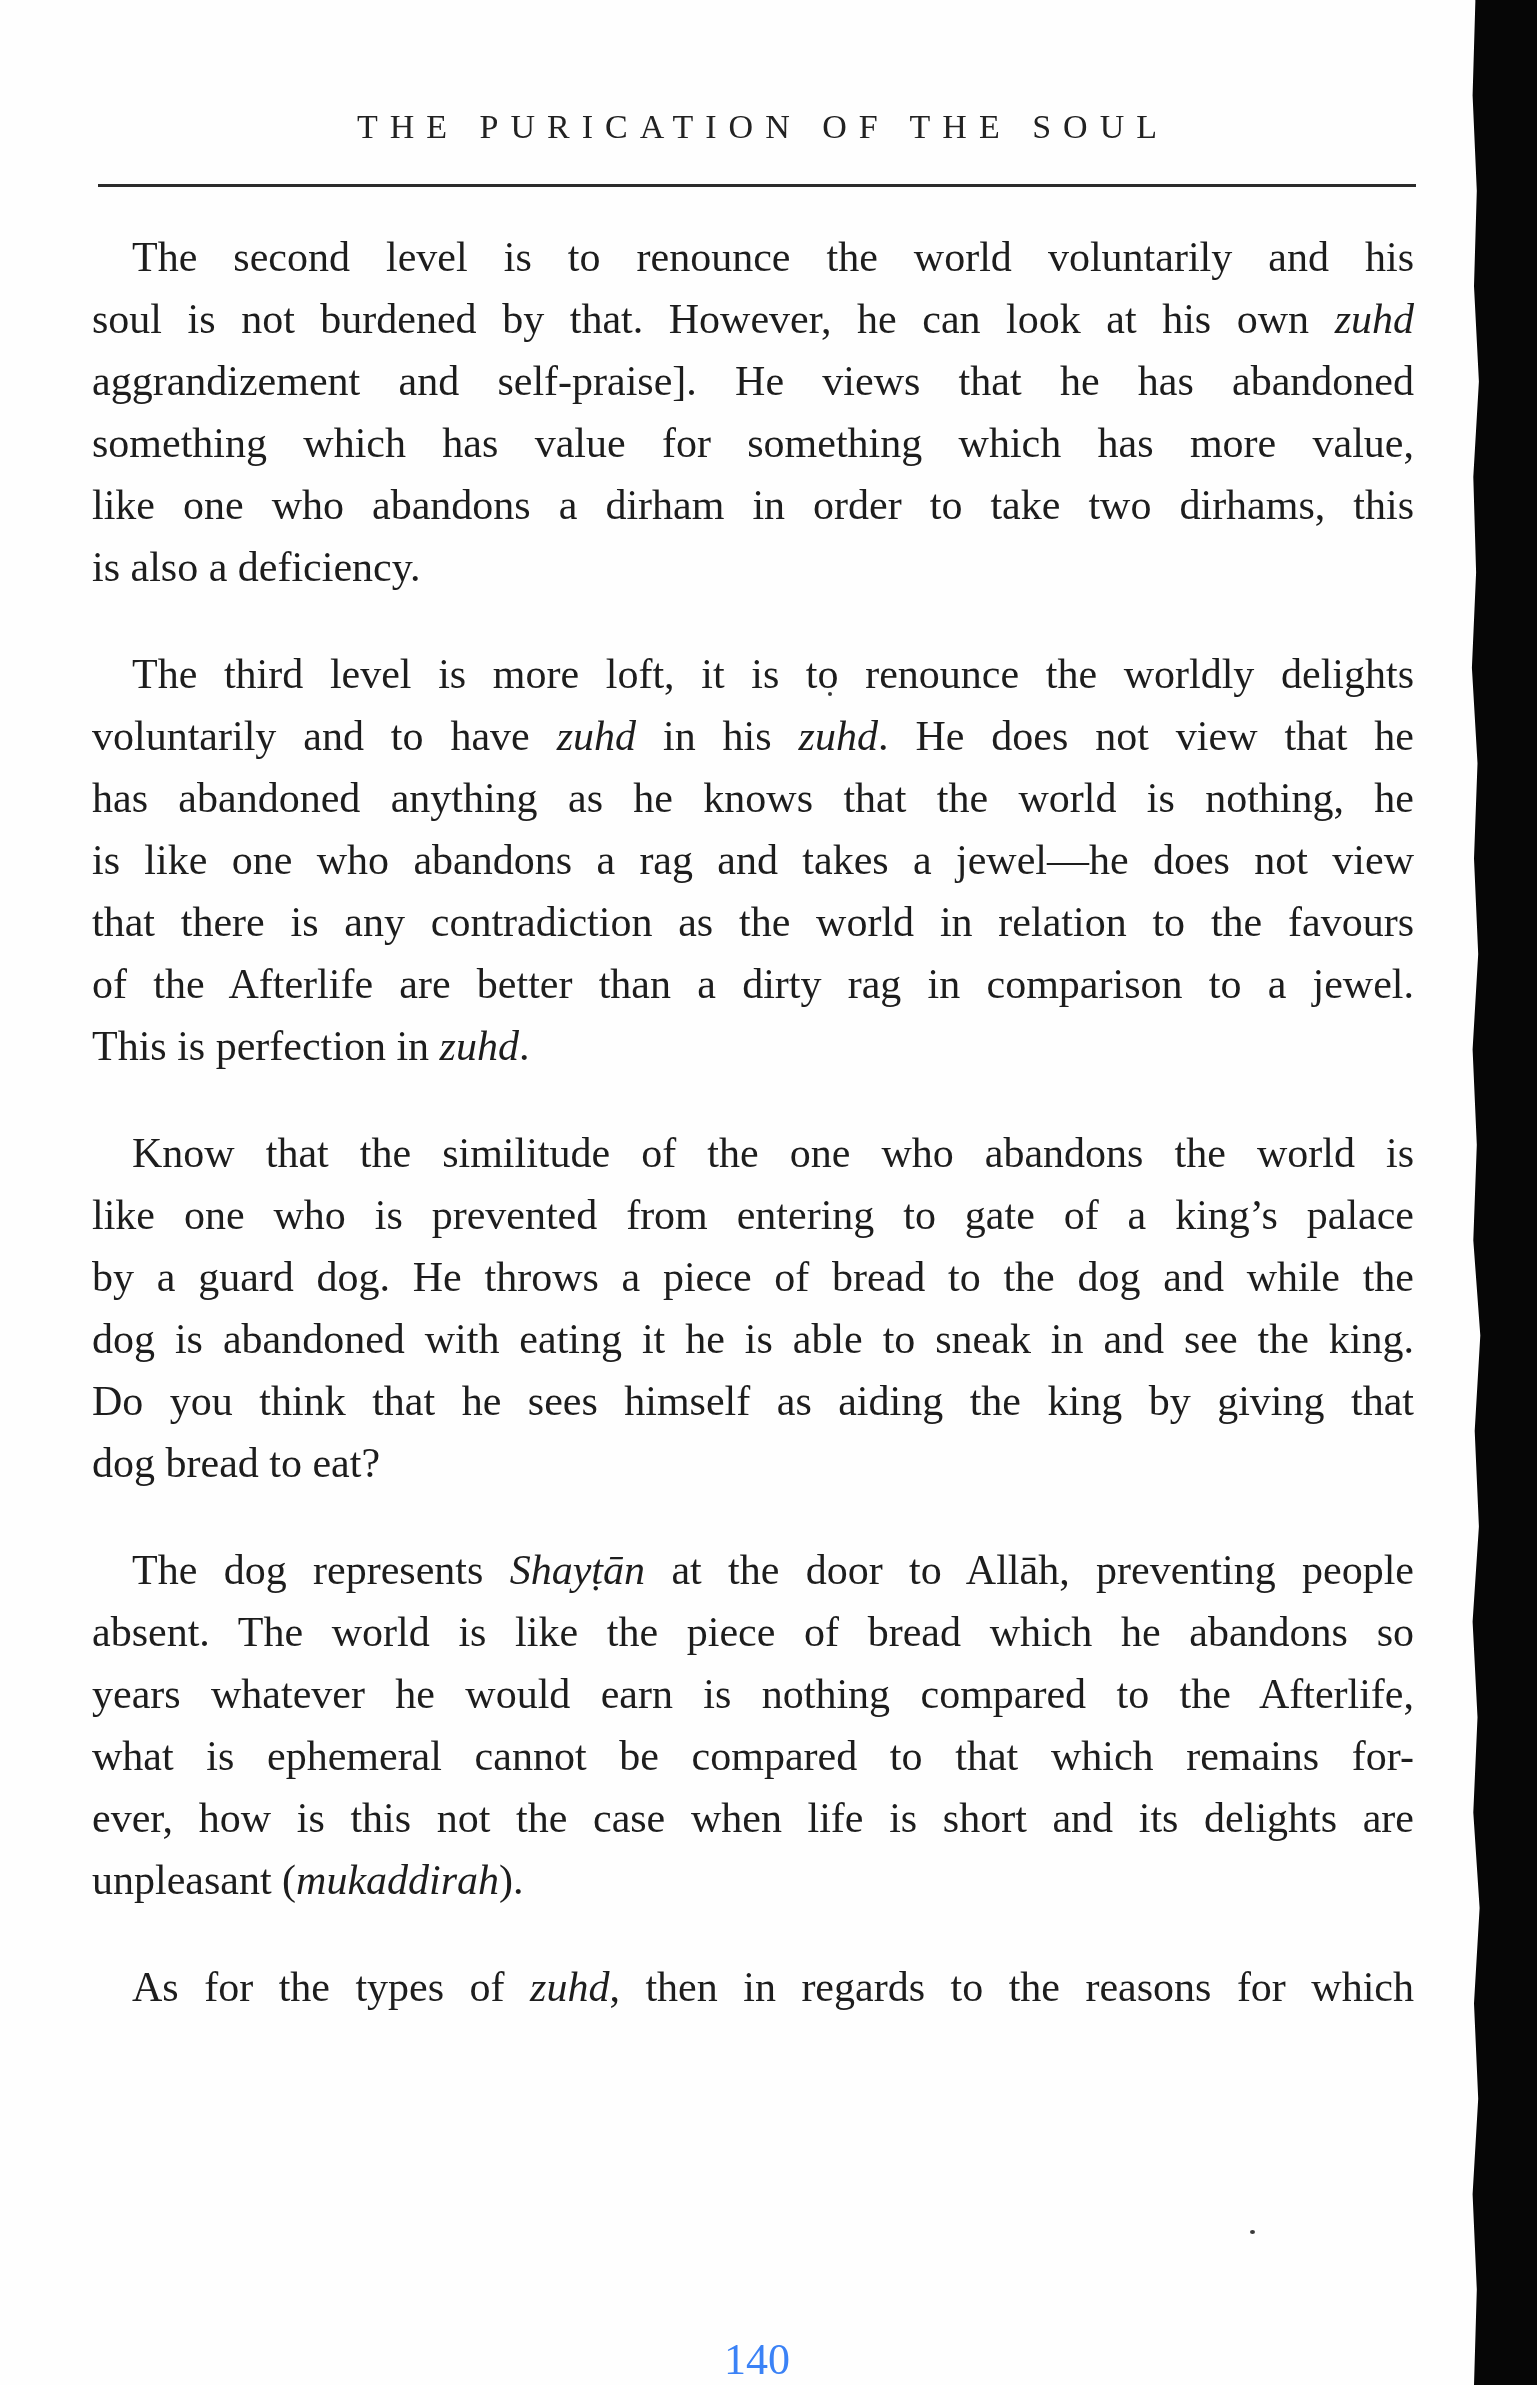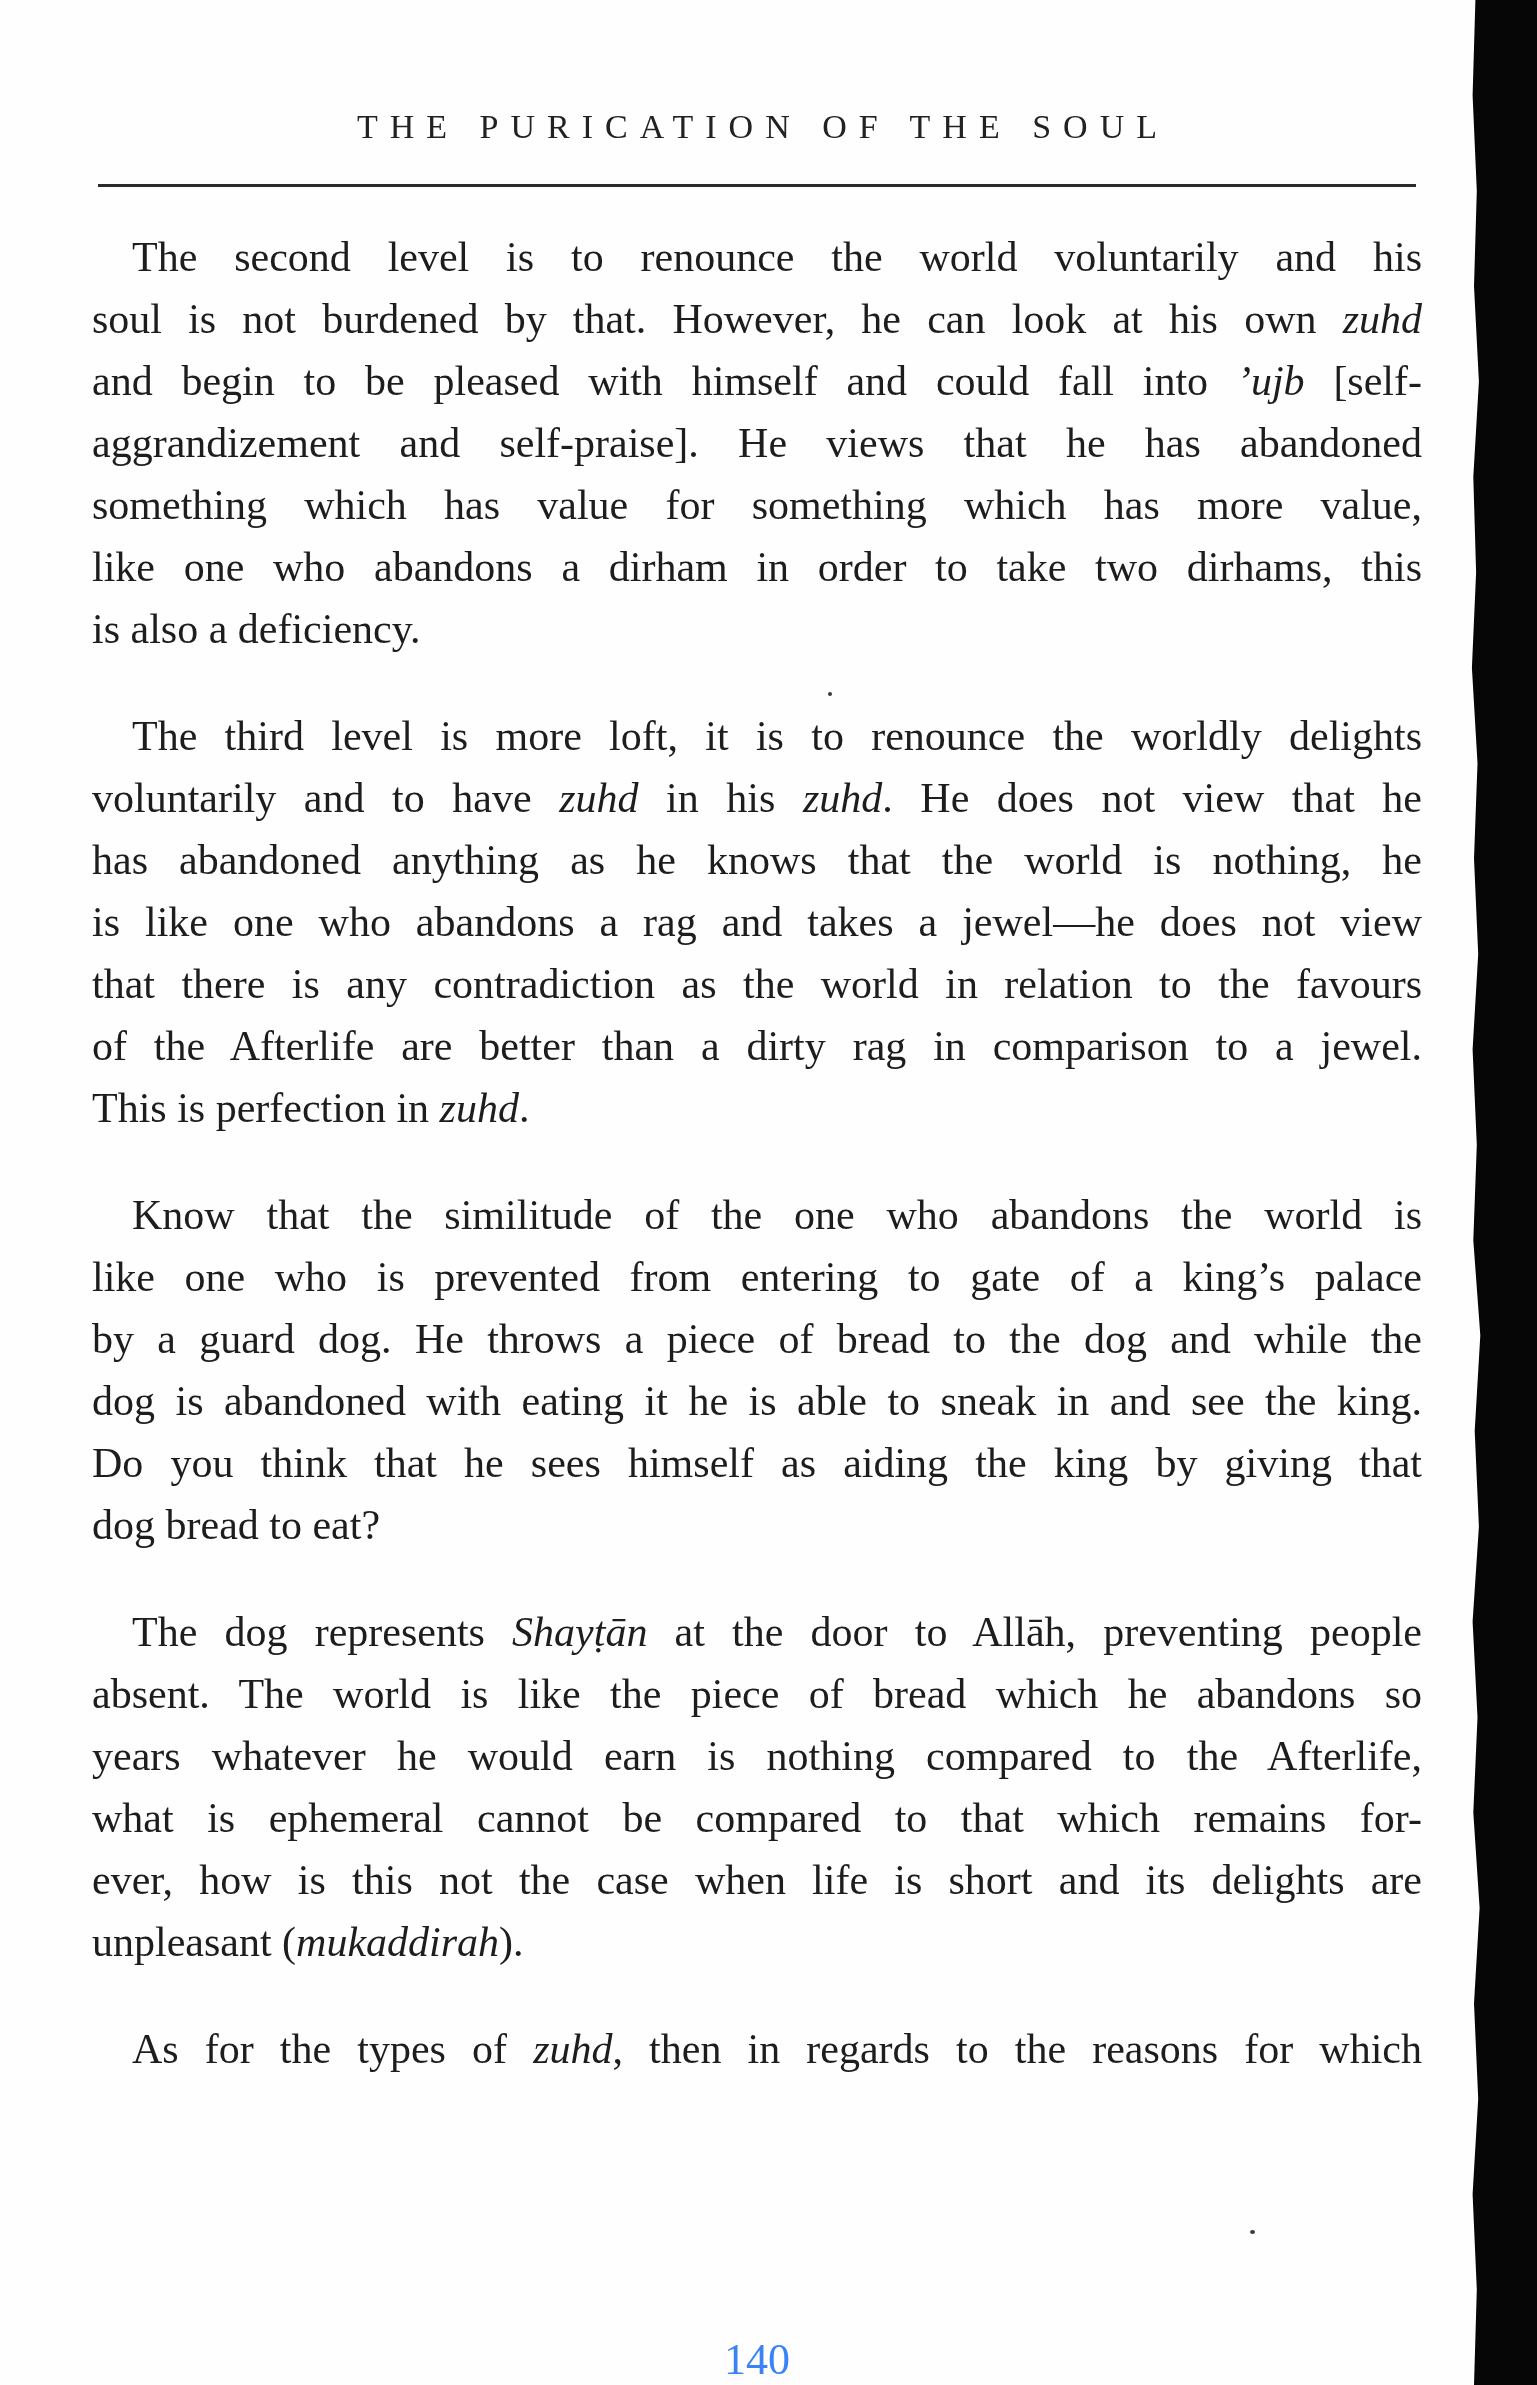--- a/index.html
+++ b/index.html
@@ -36,21 +36,21 @@
     position:absolute;
     top:184px;left:98px;
     width:1318px;height:3px;
     background:#2b2b2b;
   }
   
   .column{
     position:absolute;
     top:226px;left:92px;width:1330px;
   }
-  .paragraph{margin:0 0 45px 0;}
+  .paragraph{margin:0 8px 45px 0;}
   .paragraph:last-child{margin-bottom:0;}
   .line{
     font-size:42px;
     line-height:62px;
     text-align:justify;
     text-align-last:justify;
     white-space:normal;
     color:var(--ink);
   }
   .line.indent{text-indent:40px;}
@@ -93,21 +93,20 @@
 <div class="page">
 
   <div class="running-head">THE PURICATION OF THE SOUL</div>
 
   <div class="head-rule"></div>
 
   <div class="column">
       <div class="paragraph">
         <div class="line indent"><span>The second level is to renounce the world voluntarily and his</span></div>
         <div class="line"><span>soul is not burdened by that. However, he can look at his own </span><span class="it">zuhd</span></div>
-        <div class="line"><span>and begin to be pleased with himself and could fall into </span><span class="it">’ujb</span><span> [self-</span></div>
         <div class="line"><span>aggrandizement and self-praise]. He views that he has abandoned</span></div>
         <div class="line"><span>something which has value for something which has more value,</span></div>
         <div class="line"><span>like one who abandons a dirham in order to take two dirhams, this</span></div>
         <div class="line last"><span>is also a deficiency.</span></div>
       </div>
       <div class="paragraph">
         <div class="line indent"><span>The third level is more loft, it is to renounce the worldly delights</span></div>
         <div class="line"><span>voluntarily and to have </span><span class="it">zuhd</span><span> in his </span><span class="it">zuhd</span><span>. He does not view that he</span></div>
         <div class="line"><span>has abandoned anything as he knows that the world is nothing, he</span></div>
         <div class="line"><span>is like one who abandons a rag and takes a jewel—he does not view</span></div>

